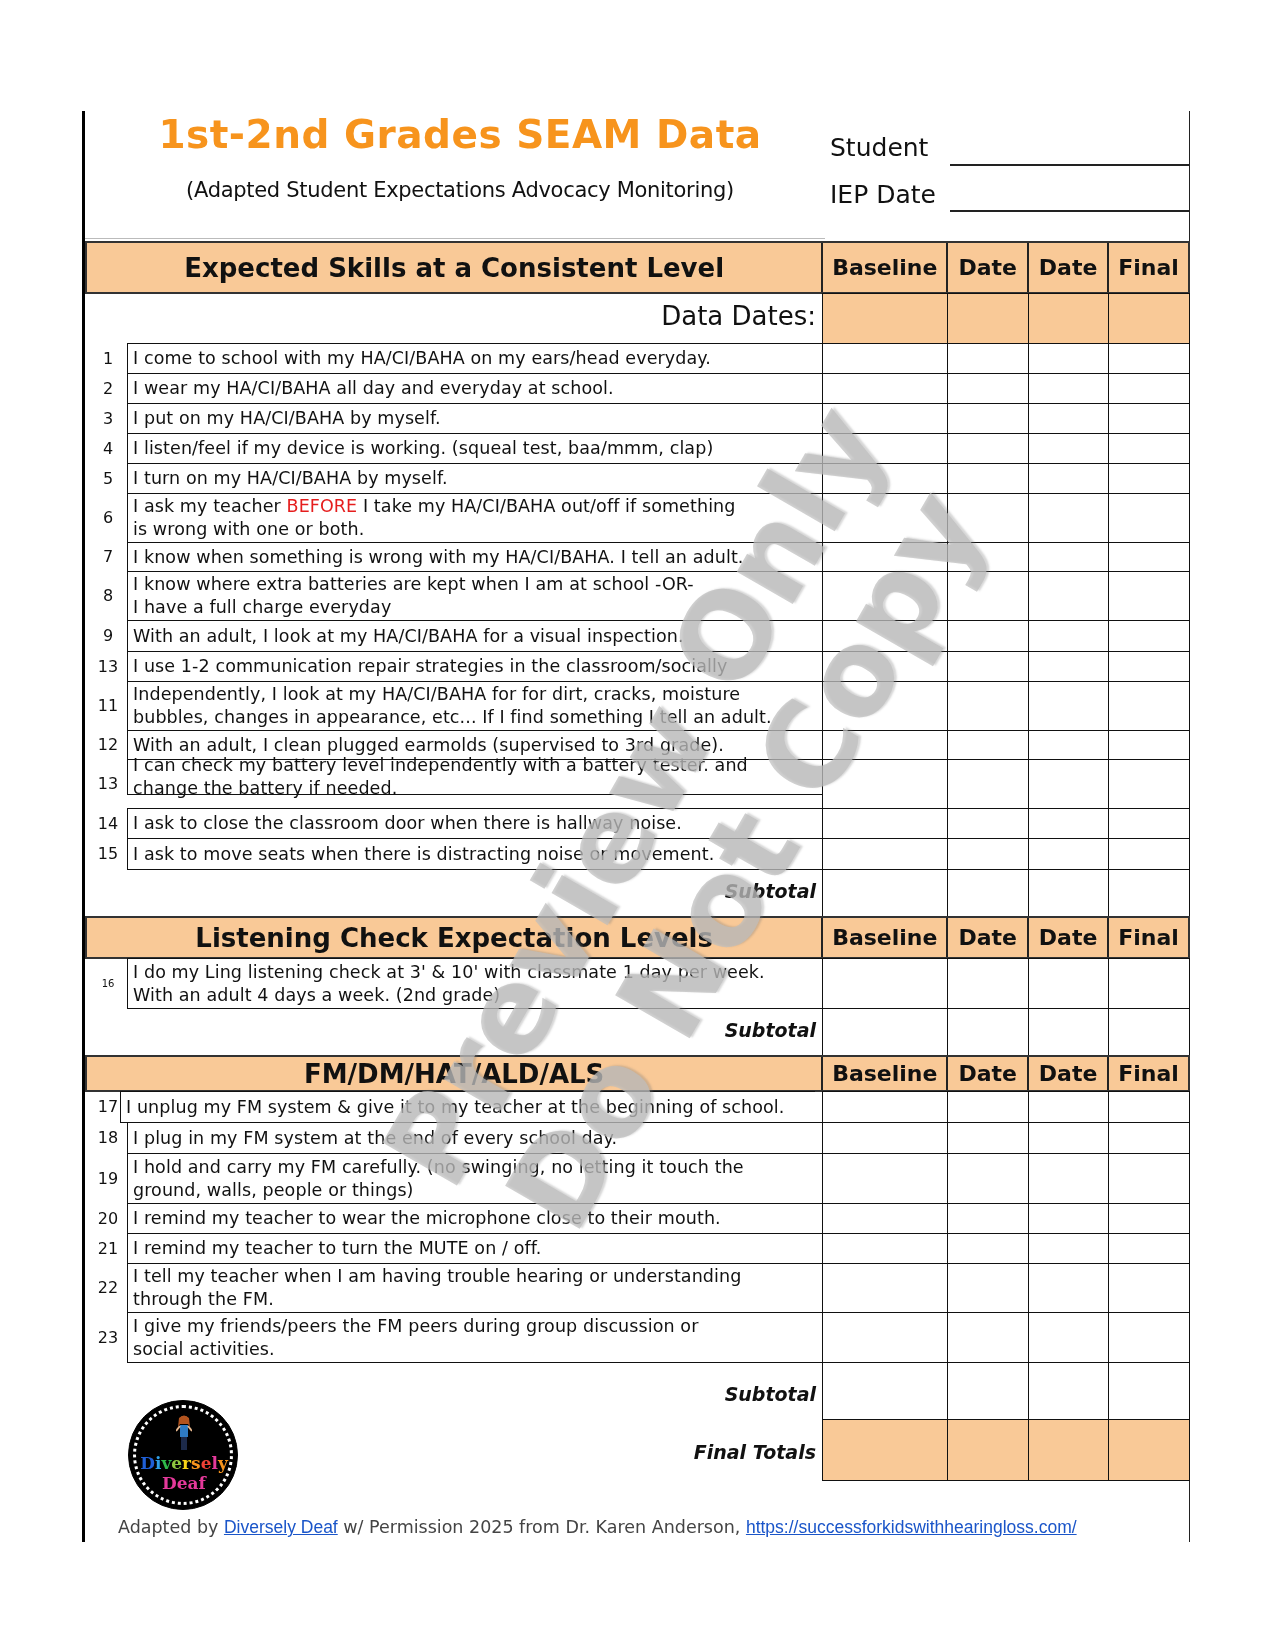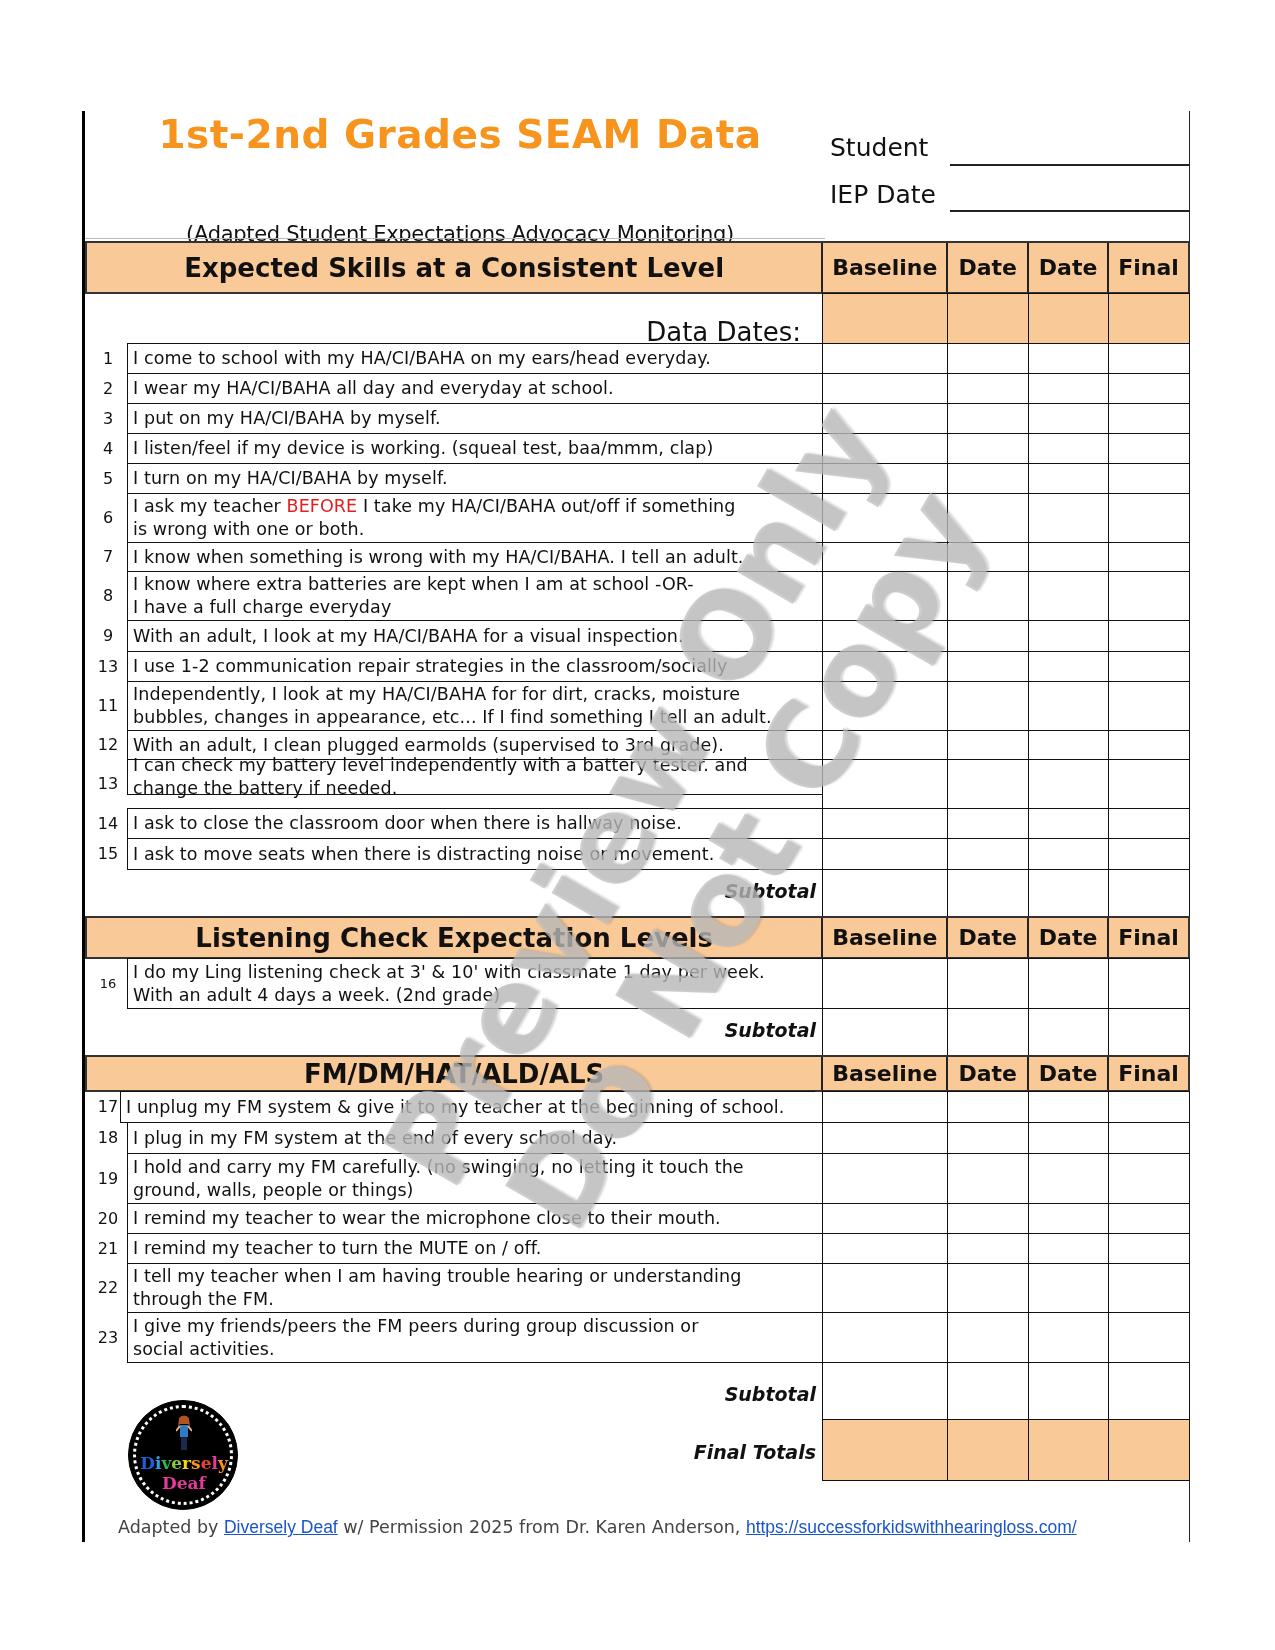--- a/index.html
+++ b/index.html
@@ -6,36 +6,36 @@
   body { width: 1275px; height: 1650px; position: relative; overflow: hidden;
          font-family: "DejaVu Sans", sans-serif; color: #111; }
   .abs { position: absolute; }
   .page-border-left { left: 82px; top: 111px; width: 3px; height: 1431px; background: #000; }
   .page-border-right { left: 1189px; top: 111px; width: 1px; height: 1431px; background: #222; }
 
   .title { left: 140px; top: 112px; width: 640px; text-align: center;
            font-family: "DejaVu Sans", sans-serif; font-weight: bold; font-size: 39px;
            color: #f7941d; letter-spacing: 0.5px; }
   .subtitle { left: 120px; top: 178px; width: 680px; text-align: center;
-              font-family: "DejaVu Sans", sans-serif; font-size: 21px; color: #111; letter-spacing: -0.3px; margin-top: 44px; }
+              font-family: "DejaVu Sans", sans-serif; font-size: 21px; color: #111; letter-spacing: -0.3px; }
   .field-label { font-size: 25px; color: #111; font-family: "DejaVu Sans", sans-serif; }
   .field-line { height: 2px; background: #222; }
   .header-sep { left: 85px; top: 238px; width: 740px; height: 1px; background: #bbb; }
 
   .band { background: #f9c997; border: 2px solid #333; box-sizing: border-box; }
   .band-title { font-weight: bold; font-size: 26px; text-align: center; color: #111;
                 display: flex; align-items: center; justify-content: center; }
   .colhdr { display: flex; align-items: center; justify-content: center;
             font-weight: bold; font-size: 22px; color: #111;
             border-left: 2px solid #222; box-sizing: border-box; height: 100%; }
   .grid-cell { border: 1px solid #111; box-sizing: border-box; background: #fff; }
   .grid-cell.peach { background: #f9c997; }
   .num { width: 36px; text-align: center; font-size: 16px; color: #111;
          display: flex; align-items: center; justify-content: center; }
-  .num.small { font-size: 13px; }
+  .num.small { font-size: 10px; }
   .item-text { font-size: 17.5px; line-height: 23px; color: #111; padding-left: 5px;
                display: flex; align-items: center; box-sizing: border-box;
                border: 1px solid #111; border-right: none; background: #fff; letter-spacing: 0.1px; }
   .red { color: #e51d1d; }
   .subtotal { font-weight: bold; font-size: 19px; text-align: right; color: #111; font-style: italic; }
   .data-dates { font-size: 26px; color: #111; text-align: right; }
 
   .watermark { left: 190px; top: 700px; width: 1000px; transform: rotate(-60deg);
                transform-origin: center; font-weight: bold; font-size: 118px;
                color: rgba(190,190,190,0.72); text-align: center; line-height: 128px;
@@ -70,21 +70,21 @@
 <div class="abs header-sep"></div>
 
 <div id="sheet">
     <div class="band" style="position: absolute; left: 85px; top: 241px; width: 1105px; height: 53px; display: flex;">
       <div class="band-title" style="width: 735px; height: 100%;">Expected Skills at a Consistent Level</div>
       <div class="colhdr" style="width: 125px;">Baseline</div>
       <div class="colhdr" style="width: 81px;">Date</div>
       <div class="colhdr" style="width: 80px;">Date</div>
       <div class="colhdr" style="width: 81px;">Final</div>
     </div>
-    <div class="data-dates" style="position: absolute; left: 70px; top: 301px; width: 731px; margin-top: 16px;">Data Dates:</div>
+    <div class="data-dates" style="position: absolute; left: 85px; top: 301px; width: 731px;">Data Dates:</div>
     <div class="grid-cell peach" style="position: absolute; left: 822px; top: 293px; width: 126px; height: 51px;"></div>
     <div class="grid-cell peach" style="position: absolute; left: 947px; top: 293px; width: 82px; height: 51px;"></div>
     <div class="grid-cell peach" style="position: absolute; left: 1028px; top: 293px; width: 81px; height: 51px;"></div>
     <div class="grid-cell peach" style="position: absolute; left: 1108px; top: 293px; width: 82px; height: 51px;"></div>
     <div class="num" style="position: absolute; left: 90px; top: 343px; height: 30px;">1</div>
     <div class="item-text" style="position: absolute; left: 127px; top: 343px; width: 695px; height: 31px;">
       <div>
         <div>I come to school with my HA/CI/BAHA on my ears/head everyday.</div>
       </div>
     </div>

